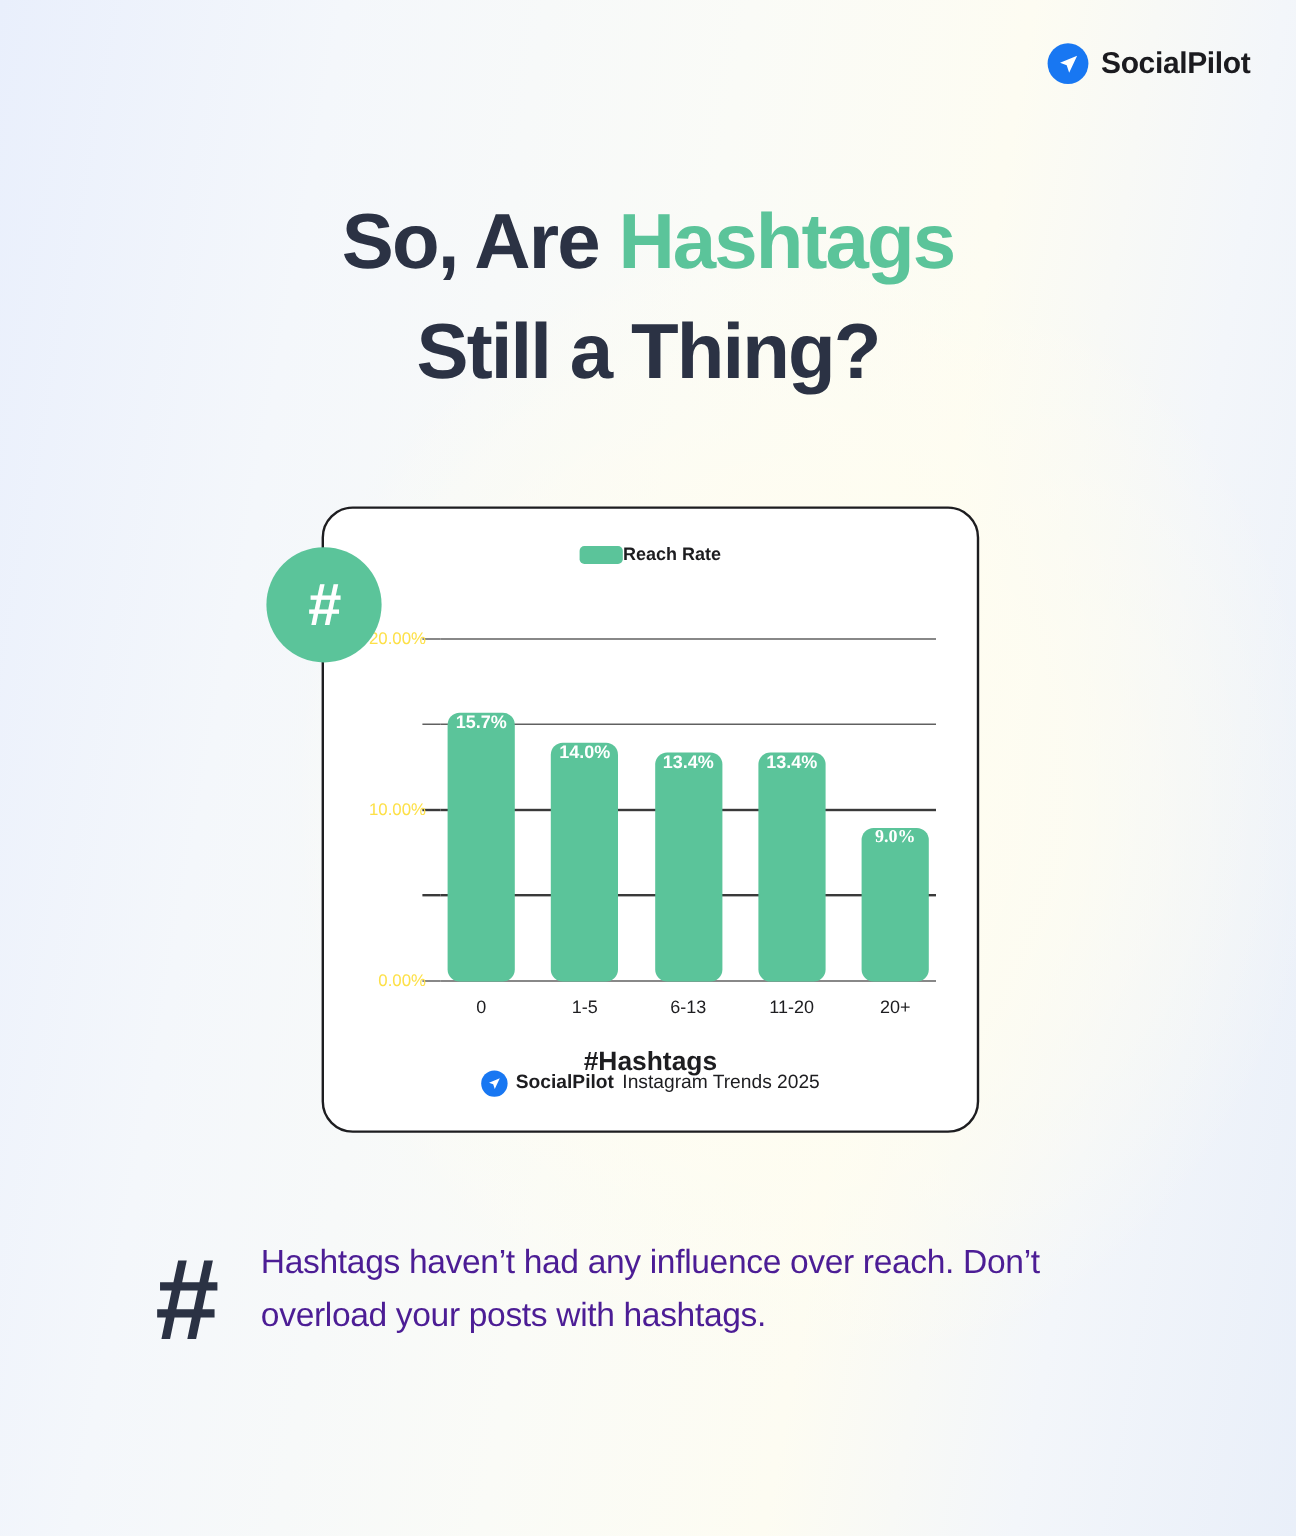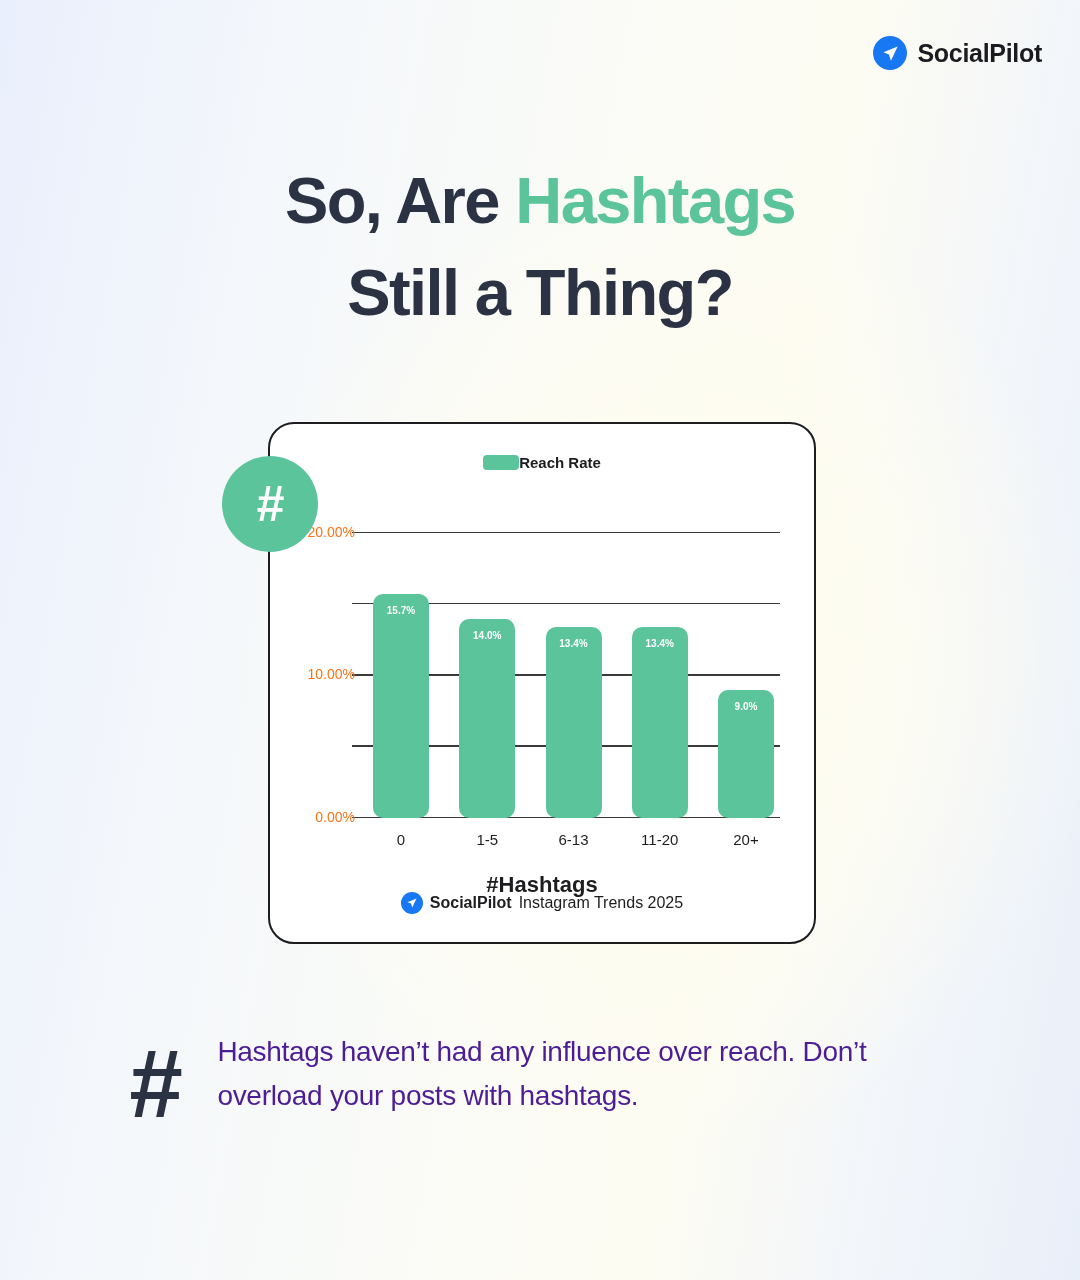--- a/index.html
+++ b/index.html
@@ -119,21 +119,21 @@
   .gridline {
     position:absolute;
     left:0; right:0;
     height:1.4px;
     background:#3a3a3a;
   }
   .tick-label {
     position:absolute;
     right:calc(100% + 12px);
     font-size:14px;
-    color:#f97316;
+    color:#fde047;
     white-space:nowrap;
     transform:translateY(-50%);
   }
   .tick-stub {
     position:absolute;
     right:100%;
     width:15px;
     height:1.4px;
     background:#3a3a3a;
   }
@@ -155,24 +155,24 @@
     justify-content:flex-end;
   }
   .bar {
     width:100%;
     background:#5bc49a;
     border-radius:10px;
     position:relative;
   }
   .bar-value {
     position:absolute;
-    top:11px; left:0; right:0;
+    top:0; left:0; right:0;
     text-align:center;
     color:#ffffff;
-    font-size:10px;
+    font-size:15px;
     font-weight:bold;
   }
   .cat-label {
     position:absolute;
     top:calc(100% + 13px);
     left:0; right:0;
     text-align:center;
     font-size:15px;
     color:#1d1d20;
   }
@@ -303,21 +303,21 @@
           </div>
           <span class="cat-label">6-13</span>
         </div>
         <div class="bar-slot">
           <div class="bar" style="height: 67%;">
             <span class="bar-value">13.4%</span>
           </div>
           <span class="cat-label">11-20</span>
         </div>
         <div class="bar-slot">
-          <div class="bar" style="height: 45%;">
+          <div class="bar" style="height: 45%; font-family: Liberation Serif, serif;">
             <span class="bar-value">9.0%</span>
           </div>
           <span class="cat-label">20+</span>
         </div>
       </div>
     </div>
 
     <div class="axis-title">#Hashtags</div>
 
     <div class="card-footer">

